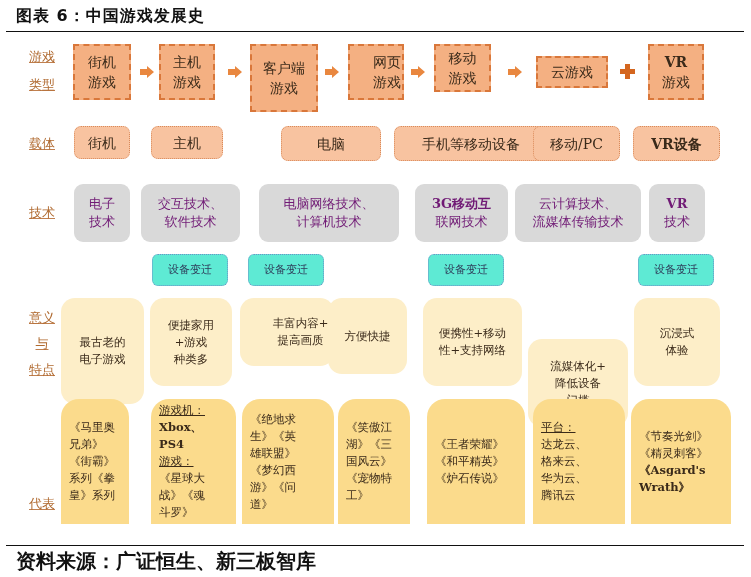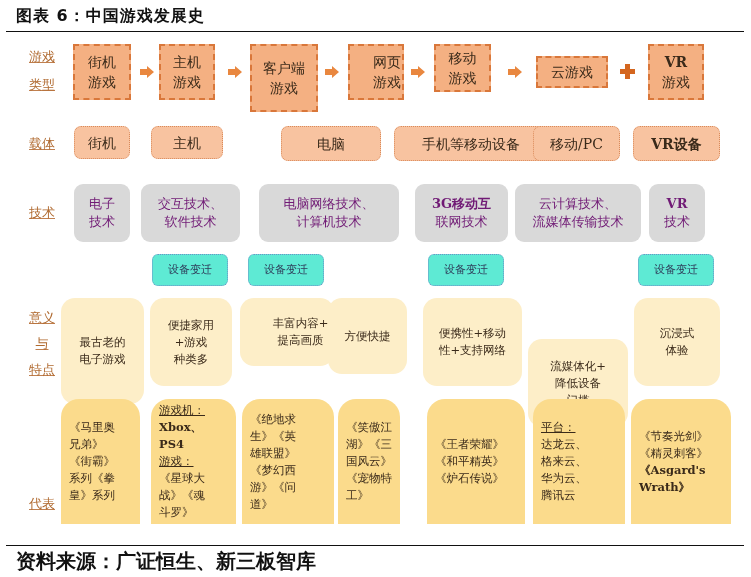--- a/index.html
+++ b/index.html
@@ -190,21 +190,21 @@
       <div>门槛</div>
     </div>
 </div>
 <div class="box mean" style="left:634px;top:298px;width:86px;height:88px;">
   <div>
       <div>沉浸式</div>
       <div>体验</div>
     </div>
 </div>
 
-<div class="box rep" style="left:61px;top:399px;width:79px;height:125px;">
+<div class="box rep" style="left:61px;top:399px;width:68px;height:125px;">
   <div class="inner">
     <div>《马里奥</div>
     <div>兄弟》</div>
     <div>《街霸》</div>
     <div>系列《拳</div>
     <div>皇》系列</div>
   </div>
 </div>
 <div class="box rep" style="left:151px;top:399px;width:85px;height:125px;">
   <div class="inner">
@@ -220,21 +220,21 @@
 <div class="box rep" style="left:242px;top:399px;width:92px;height:125px;">
   <div class="inner">
     <div>《绝地求</div>
     <div>生》《英</div>
     <div>雄联盟》</div>
     <div>《梦幻西</div>
     <div>游》《问</div>
     <div>道》</div>
   </div>
 </div>
-<div class="box rep" style="left:338px;top:399px;width:62px;height:125px;">
+<div class="box rep" style="left:338px;top:399px;width:72px;height:125px;">
   <div class="inner">
     <div>《笑傲江</div>
     <div>湖》《三</div>
     <div>国风云》</div>
     <div>《宠物特</div>
     <div>工》</div>
   </div>
 </div>
 <div class="box rep" style="left:427px;top:399px;width:98px;height:125px;">
   <div class="inner">

